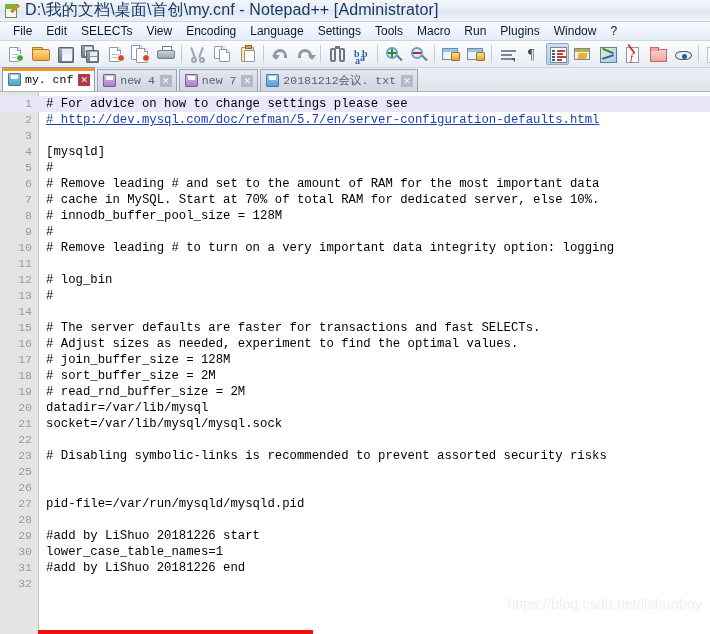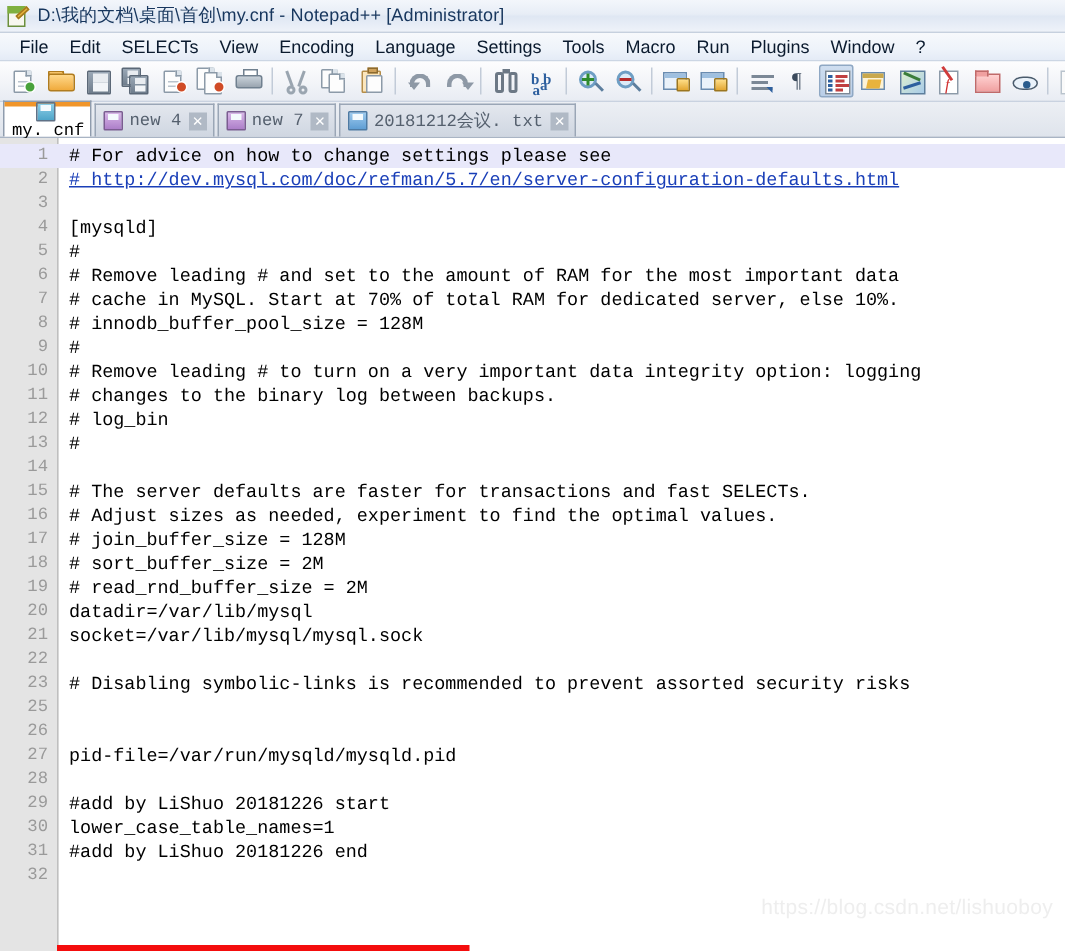--- a/index.html
+++ b/index.html
@@ -44,21 +44,21 @@
     background: #7fb03f;
   }
   .title-icon .pen {
     position: absolute; left: 6px; top: 4px;
     width: 10px; height: 3px;
     background: #e8b33c;
     border: 1px solid #a2781f;
     transform: rotate(-42deg);
   }
   .titlebar-text {
-    font-size: 12px;
+    font-size: 16px;
     color: #17365d;
     white-space: nowrap;
     letter-spacing: 0.1px;
   }
 
   
   .menubar {
     position: absolute; left: 0; top: 22px;
     width: 710px; height: 19px;
     background: linear-gradient(to bottom, #f7f9fc 0%, #eef3fa 60%, #e4ebf6 100%);
@@ -204,21 +204,20 @@
     font-size: 11.5px;
     color: #55606e;
     white-space: nowrap;
     position: relative;
   }
   .tab.active {
     background: #ffffff;
     color: #000000;
     height: 24px;
     border-color: #8f9cad;
-    flex-direction: column;
   }
   .tab.active::before {
     content: "";
     position: absolute; left: 0; right: 0; top: 0; height: 3px;
     background: #f0952a;
   }
   .tab-dskicon {
     width: 13px; height: 13px; margin-right: 4px;
     border: 1px solid #5f7186; border-radius: 1px;
     background: linear-gradient(to bottom,#8fd0e8,#4fa5c9);
@@ -561,21 +560,21 @@
         <div class="row current"><span class="num">1</span><span class="txt"># For advice on how to change settings please see</span></div>
         <div class="row"><span class="num">2</span><span class="txt link"># http://dev.mysql.com/doc/refman/5.7/en/server-configuration-defaults.html</span></div>
         <div class="row"><span class="num">3</span><span class="txt"></span></div>
         <div class="row"><span class="num">4</span><span class="txt">[mysqld]</span></div>
         <div class="row"><span class="num">5</span><span class="txt">#</span></div>
         <div class="row"><span class="num">6</span><span class="txt"># Remove leading # and set to the amount of RAM for the most important data</span></div>
         <div class="row"><span class="num">7</span><span class="txt"># cache in MySQL. Start at 70% of total RAM for dedicated server, else 10%.</span></div>
         <div class="row"><span class="num">8</span><span class="txt"># innodb_buffer_pool_size = 128M</span></div>
         <div class="row"><span class="num">9</span><span class="txt">#</span></div>
         <div class="row"><span class="num">10</span><span class="txt"># Remove leading # to turn on a very important data integrity option: logging</span></div>
-        <div class="row"><span class="num">11</span><span class="txt"># changes to the binary log between backups.</span></div>
+        <div class="row"><span class="num">11</span></div>
         <div class="row"><span class="num">12</span><span class="txt"># log_bin</span></div>
         <div class="row"><span class="num">13</span><span class="txt">#</span></div>
         <div class="row"><span class="num">14</span></div>
         <div class="row"><span class="num">15</span><span class="txt"># The server defaults are faster for transactions and fast SELECTs.</span></div>
         <div class="row"><span class="num">16</span><span class="txt"># Adjust sizes as needed, experiment to find the optimal values.</span></div>
         <div class="row"><span class="num">17</span><span class="txt"># join_buffer_size = 128M</span></div>
         <div class="row"><span class="num">18</span><span class="txt"># sort_buffer_size = 2M</span></div>
         <div class="row"><span class="num">19</span><span class="txt"># read_rnd_buffer_size = 2M</span></div>
         <div class="row"><span class="num">20</span><span class="txt">datadir=/var/lib/mysql</span></div>
         <div class="row"><span class="num">21</span><span class="txt">socket=/var/lib/mysql/mysql.sock</span></div>

